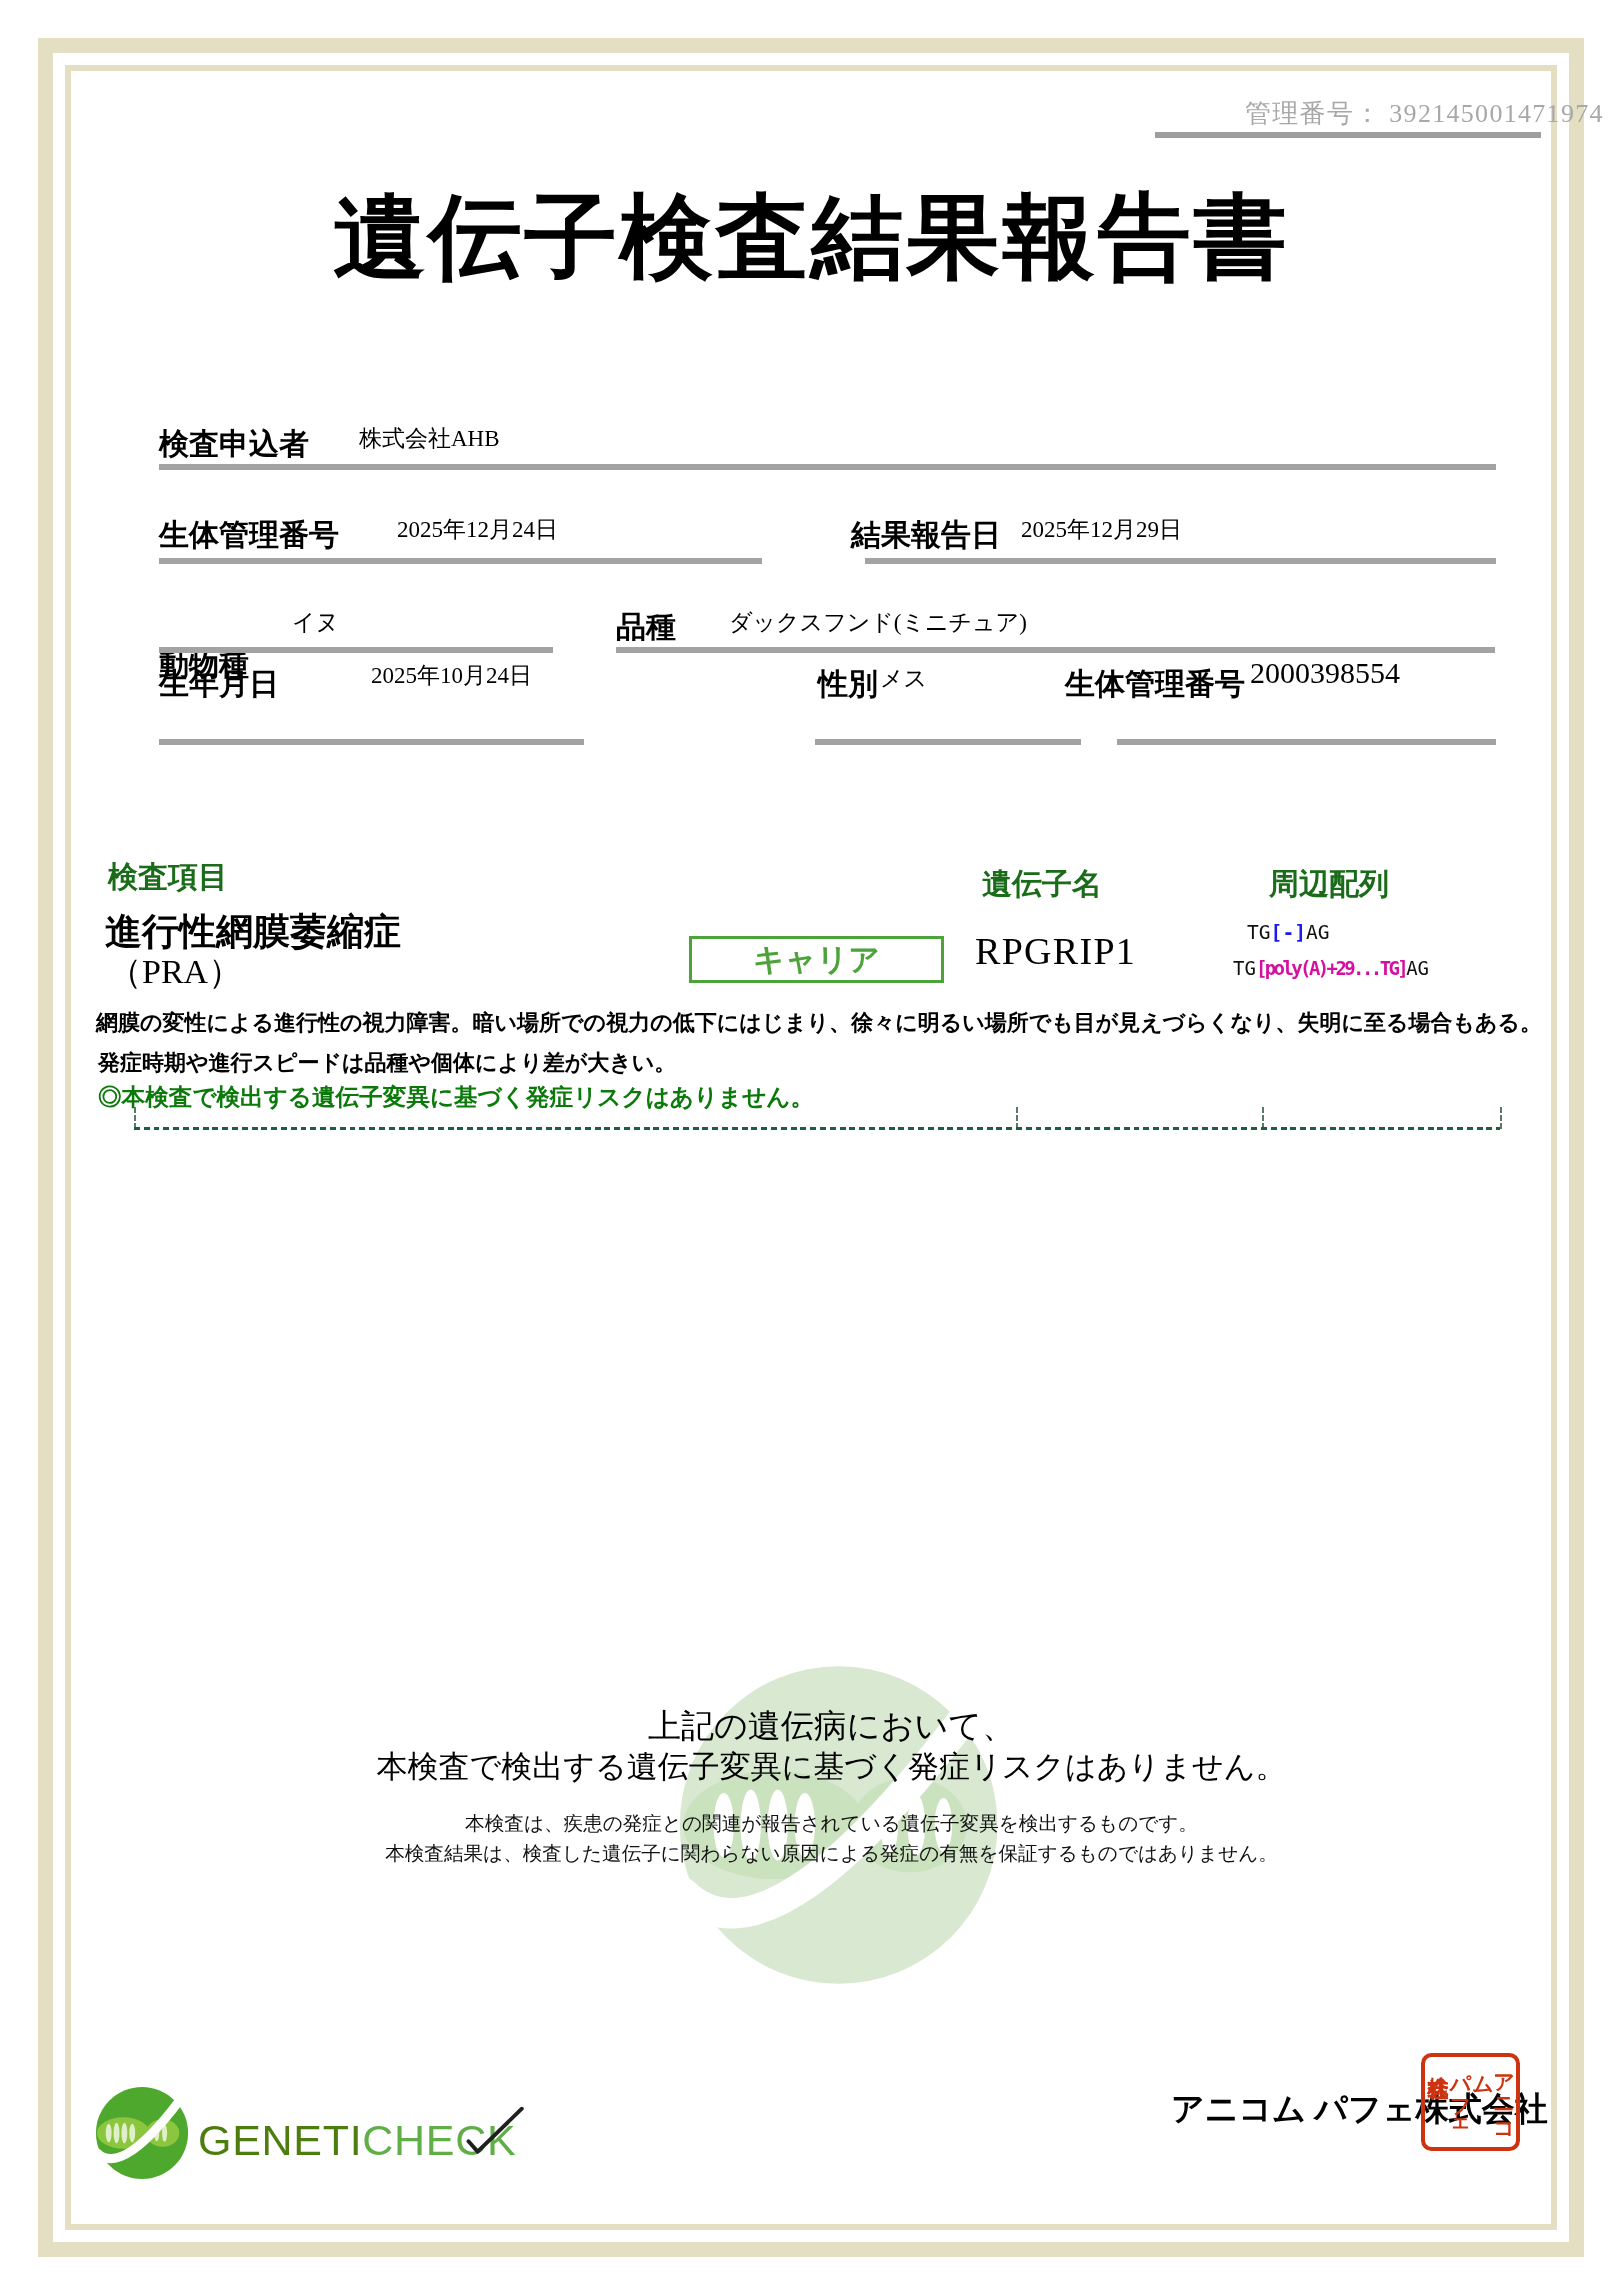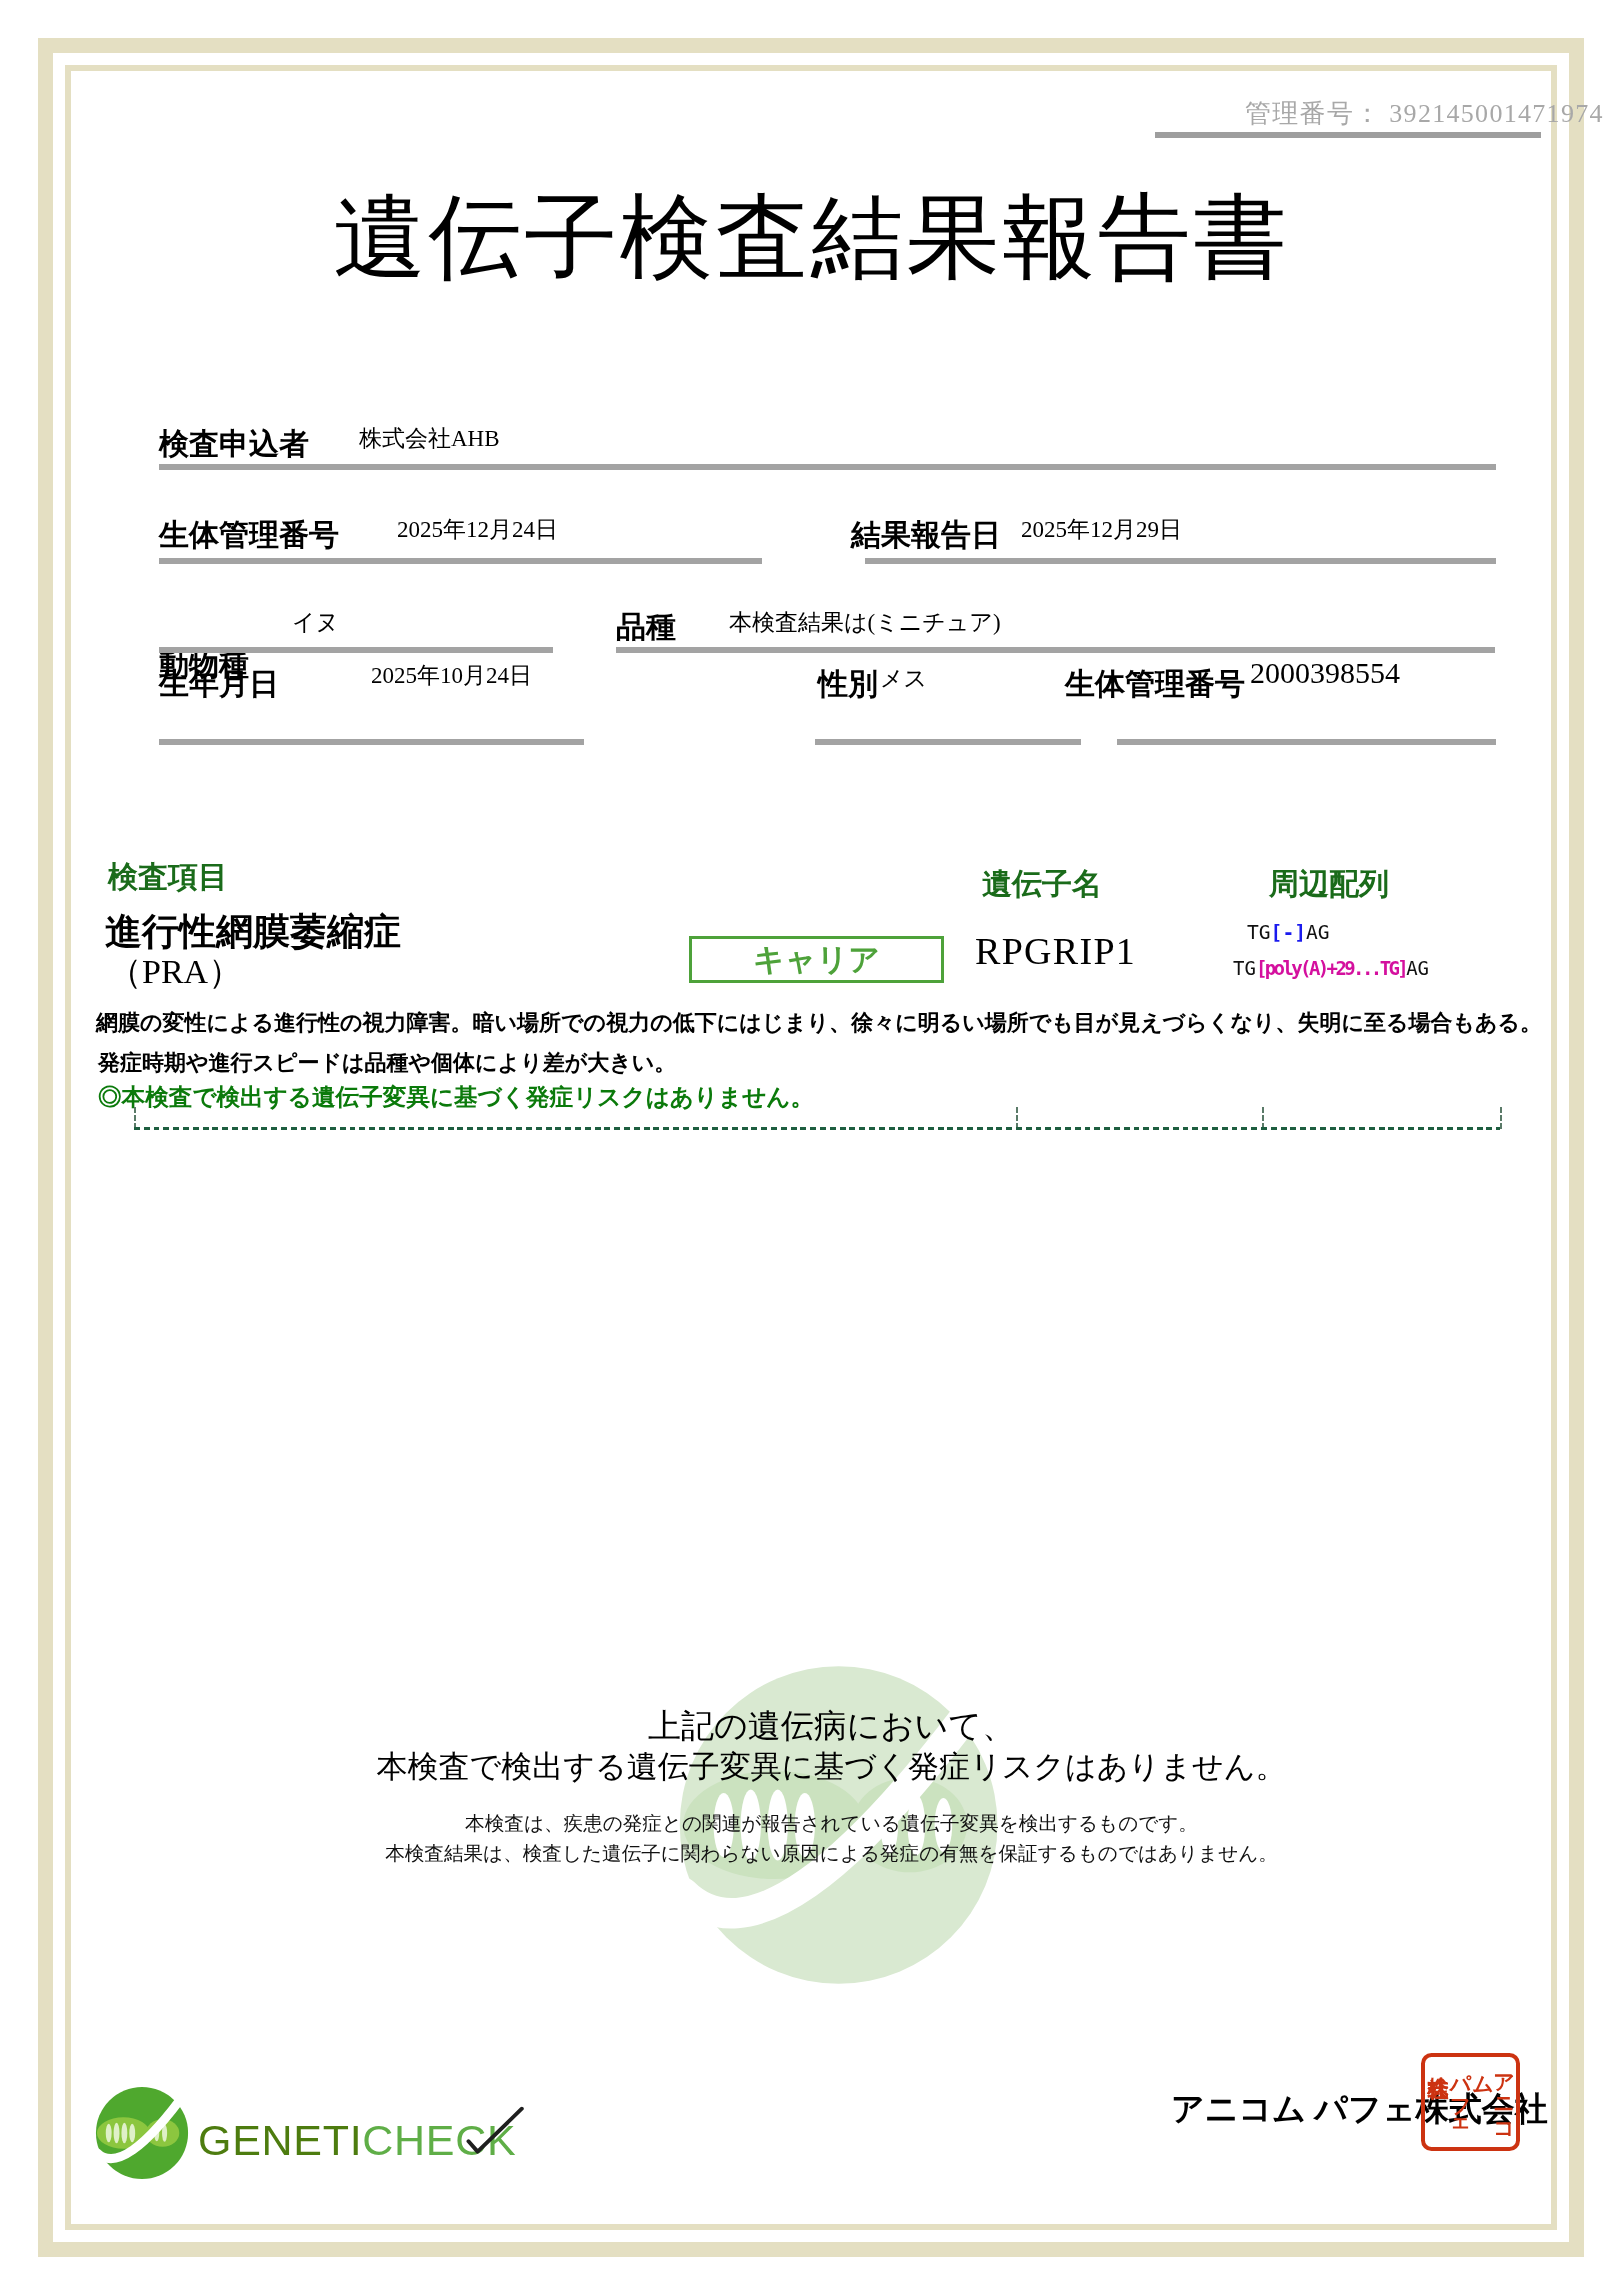--- a/index.html
+++ b/index.html
@@ -9,21 +9,21 @@
   
   .frame-outer{position:absolute;inset:38px;border:15px solid var(--border-beige,#e4dfc2);}
   .frame-inner{position:absolute;inset:65px;border:6.5px solid var(--border-beige,#e4dfc2);}
   
   .bar{position:absolute;height:5.9px;background:#a3a3a3;}
   .lbl{position:absolute;font-weight:bold;font-size:30px;line-height:1;white-space:nowrap;}
   .val{position:absolute;font-size:23px;line-height:1;white-space:nowrap;}
   .ghead{position:absolute;color:var(--green-header,#1a6b1a);font-weight:bold;font-size:30px;line-height:1;white-space:nowrap;}
   .ctr{text-align:left;}
   .control{position:absolute;color:#a8a8a8;font-size:26px;letter-spacing:1.3px;white-space:nowrap;}
-  .title{position:absolute;left:0;width:1622px;text-align:center;font-size:93px;font-weight:normal;letter-spacing:2.6px;line-height:1;}
+  .title{position:absolute;left:0;width:1622px;text-align:center;font-size:93px;font-weight:bold;letter-spacing:2.6px;line-height:1;}
   .disease{position:absolute;font-size:37px;font-weight:bold;line-height:1;white-space:nowrap;}
   .result-box{position:absolute;left:689px;top:936px;width:255px;height:47px;
       border:3.3px solid var(--result-green,#4ea23a);box-sizing:border-box;
       color:var(--result-green,#4ea23a);font-weight:bold;font-size:31px;line-height:41px;text-align:center;}
   .gene{position:absolute;font-size:38px;line-height:1;letter-spacing:1.3px;}
   .seq{position:absolute;font-family:"DejaVu Sans Mono",monospace;font-size:19.6px;line-height:1;white-space:nowrap;color:#111;}
   .seq .v-blue{color:var(--variant-blue,#1a1aee);font-weight:bold;}
   .seq .v-mag{color:var(--variant-magenta,#d4109e);font-weight:bold;letter-spacing:-2.6px;}
   .desc{position:absolute;font-size:22px;font-weight:bold;line-height:1;white-space:nowrap;}
   .risk{position:absolute;font-size:23.6px;font-weight:bold;line-height:1;white-space:nowrap;color:var(--risk-green,#0b7a0b);}
@@ -70,21 +70,21 @@
   <div class="val" style="left:397px;top:518px;">2025年12月24日</div>
   <div class="bar" style="left:159px;top:558px;width:603px;"></div>
   <div class="lbl" style="left:851px;top:520px;">結果報告日</div>
   <div class="val" style="left:1021px;top:518px;">2025年12月29日</div>
   <div class="bar" style="left:865px;top:558px;width:631px;"></div>
 
   <div class="lbl" style="left:159px;top:612px;margin-top:38px;">動物種</div>
   <div class="val" style="left:292px;top:611px;">イヌ</div>
   <div class="bar" style="left:159px;top:647px;width:394px;"></div>
   <div class="lbl" style="left:616px;top:612px;">品種</div>
-  <div class="val" style="left:729px;top:611px;">本検査結果は(ミニチュア)</div>
+  <div class="val" style="left:729px;top:611px;">ダックスフンド(ミニチュア)</div>
   <div class="bar" style="left:616px;top:647px;width:879px;"></div>
 
   <div class="lbl" style="left:159px;top:669px;">生年月日</div>
   <div class="val" style="left:371px;top:664px;">2025年10月24日</div>
   <div class="bar" style="left:159px;top:739px;width:425px;"></div>
   <div class="lbl" style="left:818px;top:669px;">性別</div>
   <div class="val" style="left:880px;top:667px;">メス</div>
   <div class="bar" style="left:815px;top:739px;width:266px;"></div>
   <div class="lbl" style="left:1065px;top:669px;">生体管理番号</div>
   <div class="val" style="left:1250px;top:658px;font-size:30px;">2000398554</div>

